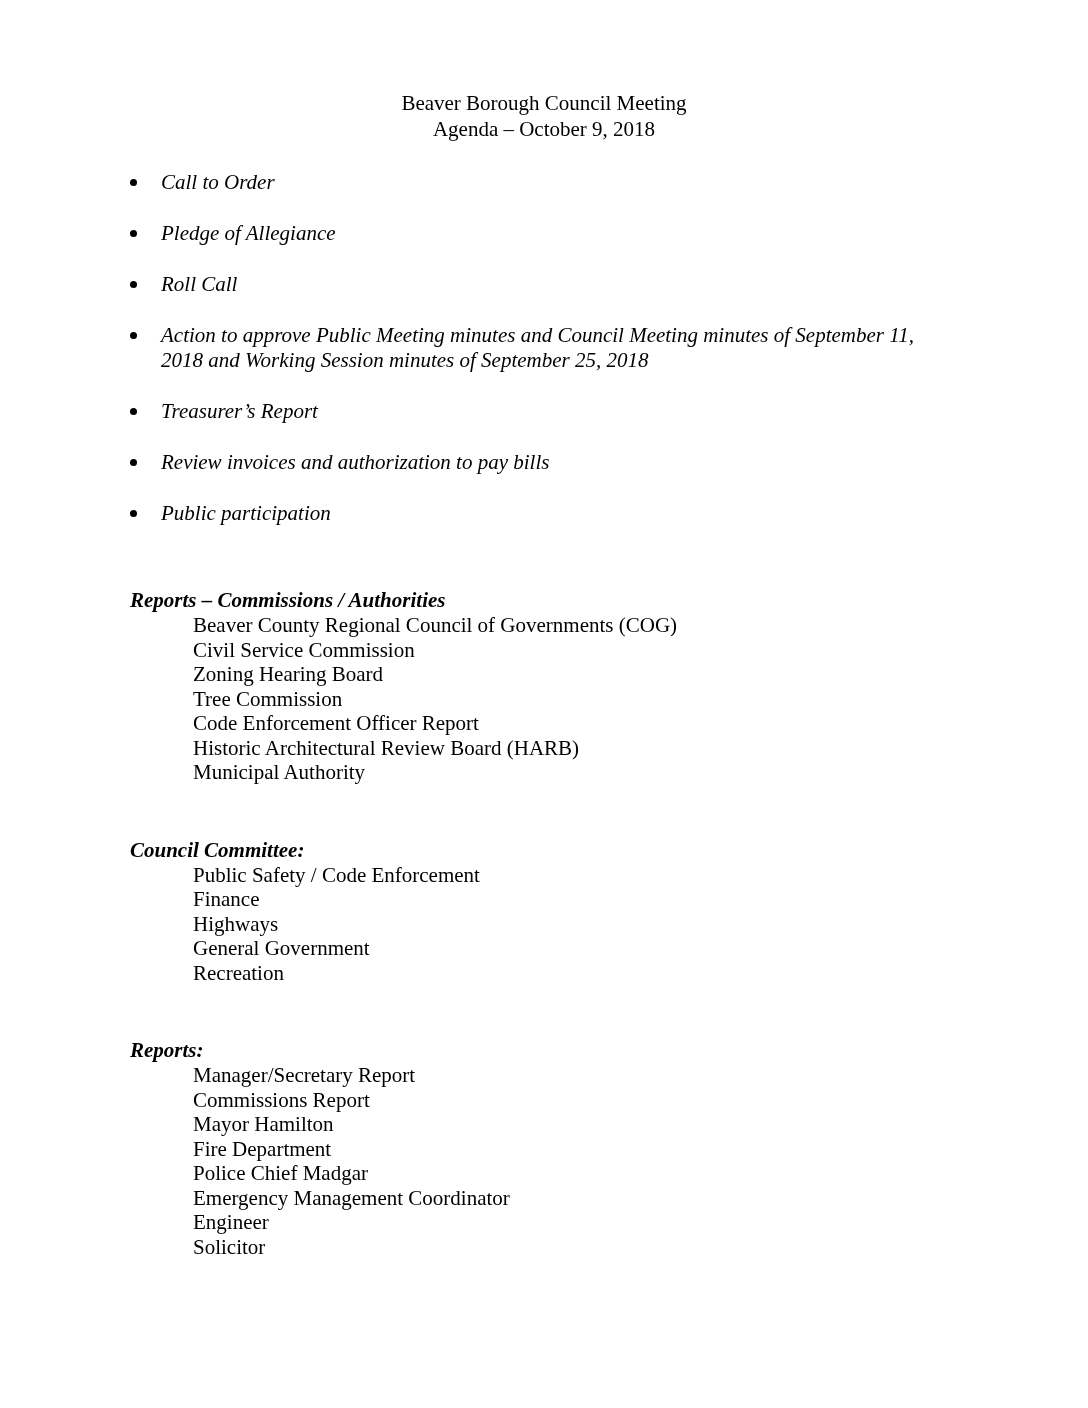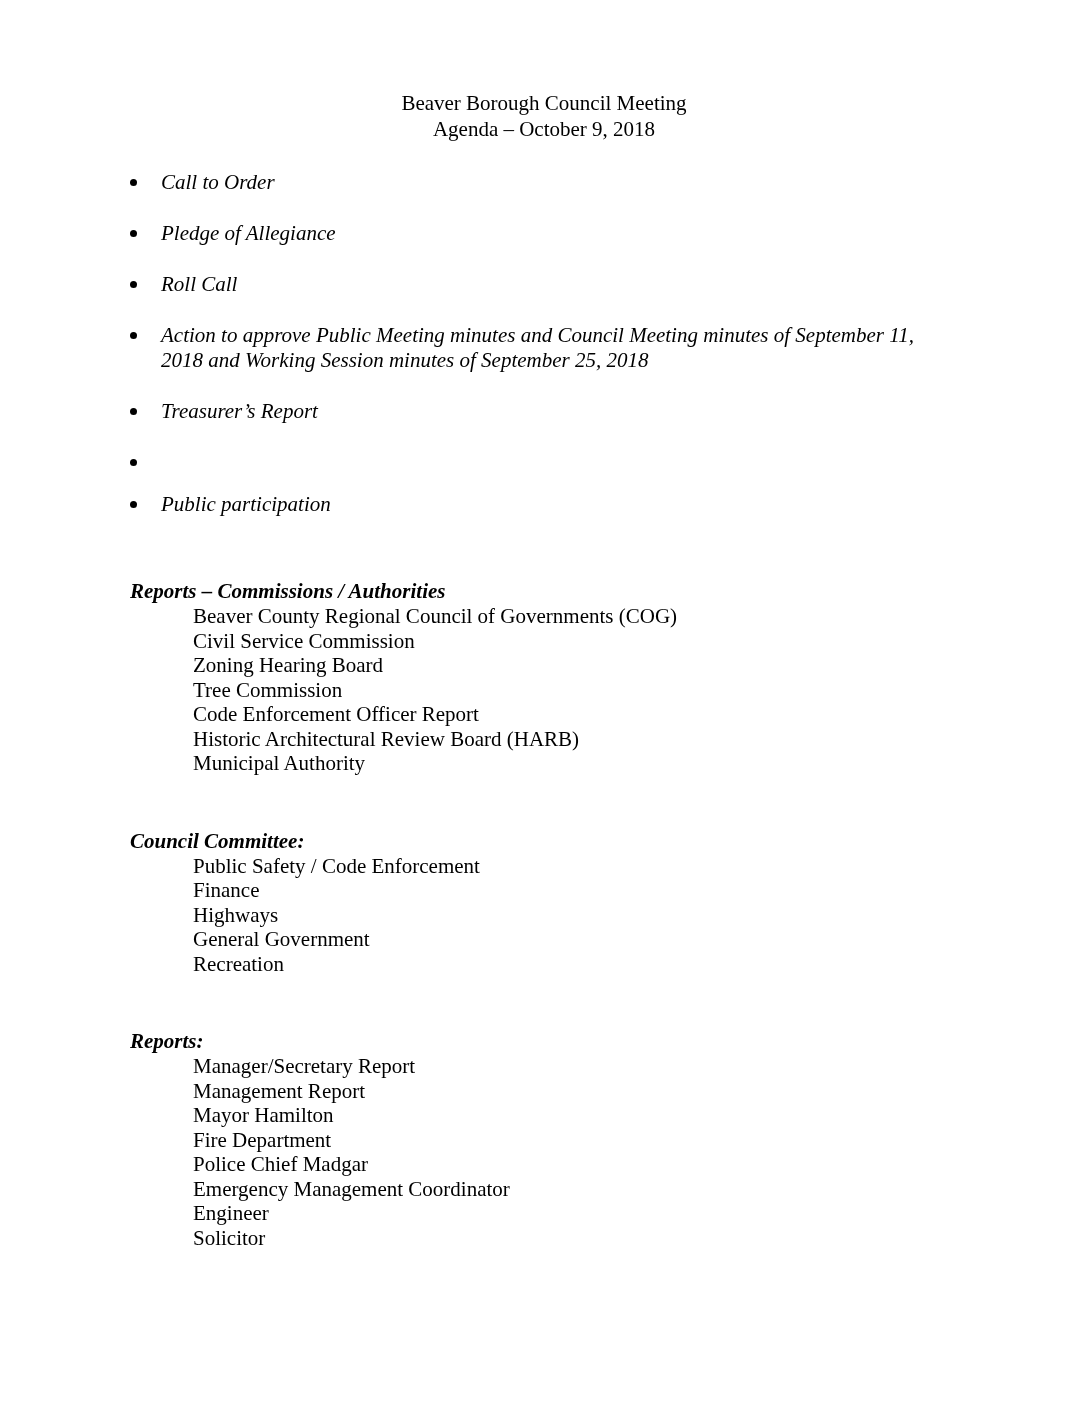--- a/index.html
+++ b/index.html
@@ -79,20 +79,21 @@
         <span class="agenda-text">Action to approve Public Meeting minutes and Council Meeting minutes of September 11, 2018 and Working Session minutes of September 25, 2018</span>
       </div>
 
       <div class="agenda-item">
         <span class="dot"></span>
         <span class="agenda-text">Treasurer’s Report</span>
       </div>
 
       <div class="agenda-item">
         <span class="dot"></span>
+        <span class="agenda-text">Review invoices and authorization to pay bills</span>
       </div>
 
       <div class="agenda-item">
         <span class="dot"></span>
         <span class="agenda-text">Public participation</span>
       </div>
     </div>
 
   <div class="sections">
 
@@ -132,21 +133,21 @@
             <div class="section-item">Recreation</div>
           </div>
       </div>
 
       <div class="section">
         <div class="section-heading">Reports:</div>
         <div class="section-items">
 
             <div class="section-item">Manager/Secretary Report</div>
 
-            <div class="section-item">Management Report</div>
+            <div class="section-item">Commissions Report</div>
 
             <div class="section-item">Mayor Hamilton</div>
 
             <div class="section-item">Fire Department</div>
 
             <div class="section-item">Police Chief Madgar</div>
 
             <div class="section-item">Emergency Management Coordinator</div>
 
             <div class="section-item">Engineer</div>

